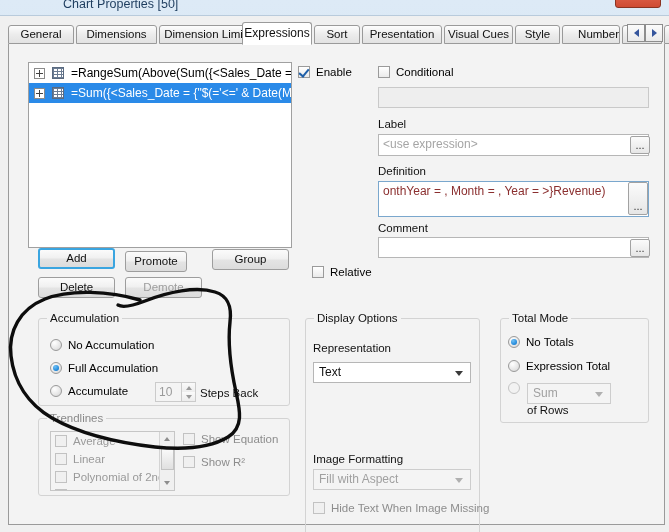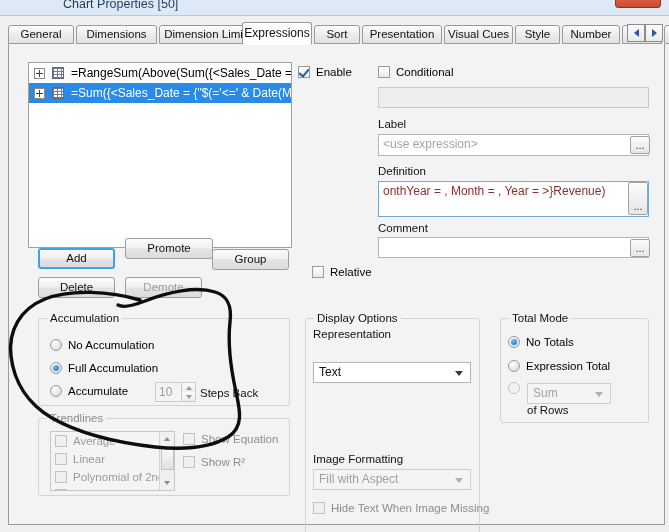--- a/index.html
+++ b/index.html
@@ -451,21 +451,21 @@
 
     <div id="tabstrip">
       <div class="tab" style="left:0px;   width:66px;">General</div>
       <div class="tab" style="left:68px;  width:81px;">Dimensions</div>
       <div class="tab" style="left:151px; width:98px;">Dimension Limits</div>
       <div class="tab active" style="left:234px; width:70px;">Expressions</div>
       <div class="tab" style="left:306px; width:46px;">Sort</div>
       <div class="tab" style="left:354px; width:80px;">Presentation</div>
       <div class="tab" style="left:436px; width:69px;">Visual Cues</div>
       <div class="tab" style="left:507px; width:45px;">Style</div>
-      <div class="tab" style="left:554px; width:58px;">Number</div>
+      <div class="tab" style="left:554px; width:58px;text-align:right;">Number</div>
       <div class="tab" style="left:614px; width:40px;">Font</div>
       <div class="tab" style="left:656px; width:30px;">La</div>
       <div id="tab-scroller">
         <div class="tab-scroll-btn">
           <span class="tri-left"></span>
         </div>
         <div class="tab-scroll-btn">
           <span class="tri-right"></span>
         </div>
       </div>
@@ -480,21 +480,21 @@
         <span class="expr-text">=RangeSum(Above(Sum({&lt;Sales_Date = {"$</span>
       </div>
       <div class="expr-row selected">
         <span class="expand-box"></span>
         <span class="grid-icon"></span>
         <span class="expr-text">=Sum({&lt;Sales_Date = {"$(='&lt;=' &amp; Date(Max(</span>
       </div>
     </div>
 
     <div class="btn focus" style="left:38px;  top:232px; width:77px;">Add</div>
-    <div class="btn" style="left:125px; top:222px; width:88px;">Promote</div>
+    <div class="btn" style="left:125px; top:235px; width:62px;">Promote</div>
     <div class="btn" style="left:212px; top:233px; width:77px;">Group</div>
     <div class="btn" style="left:38px;  top:261px; width:77px;">Delete</div>
     <div class="btn disabled" style="left:125px; top:261px; width:77px;">Demote</div>
 
     <div class="check-row" style="left:298px; top:50px;">
       <span class="checkbox checked"></span>
       <span>Enable</span>
     </div>
 
     <div class="check-row" style="left:378px; top:50px;">
@@ -585,21 +585,21 @@
       <span>Show Equation</span>
     </div>
     <div class="check-row label-dim" style="left:183px; top:440px;">
       <span class="checkbox disabled"></span>
       <span>Show R²</span>
     </div>
 
     <div class="groupbox" style="left:305px; top:302px; width:175px; height:255px;">
       <span class="group-title">Display Options</span>
     </div>
-    <div class="field-label" style="left:313px; top:312px;">Representation</div>
+    <div class="field-label" style="left:313px; top:326px;">Representation</div>
     <div class="combo" style="left:313px; top:346px; width:158px;">
       <span>Text</span>
       <span class="combo-arrow"></span>
     </div>
     <div class="field-label" style="left:313px; top:437px;">Image Formatting</div>
     <div class="combo disabled" style="left:313px; top:453px; width:158px;">
       <span>Fill with Aspect</span>
       <span class="combo-arrow"></span>
     </div>
     <div class="check-row label-dim" style="left:313px; top:486px;">

